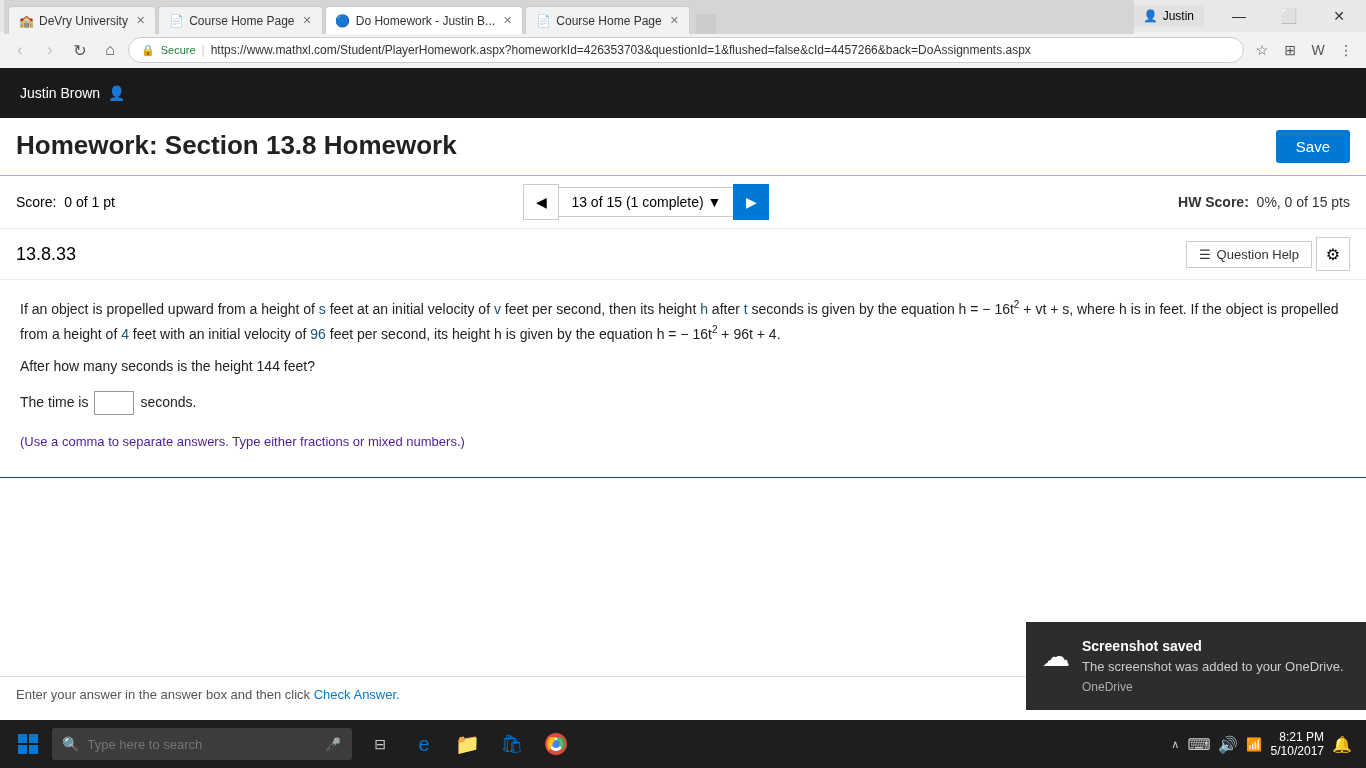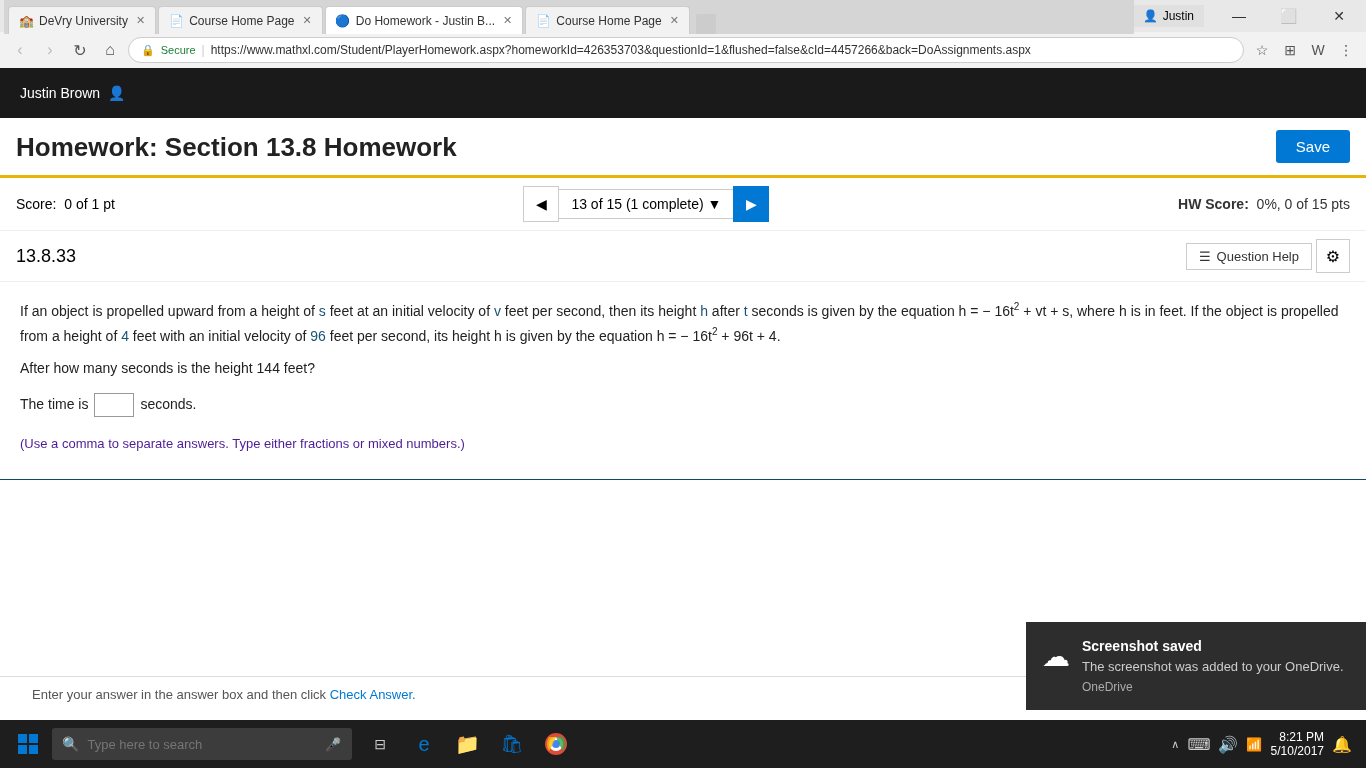--- a/index.html
+++ b/index.html
@@ -138,24 +138,24 @@
       gap: 8px;
       font-size: 14px;
     }
 
     
     .main-content {
       padding: 0;
     }
     .hw-header {
       display: flex;
-      align-items: flex-end;
+      align-items: flex-start;
       justify-content: space-between;
       padding: 12px 16px;
-      border-bottom: 3px solid #eab308;
+      border-bottom: 1px solid #eab308;
     }
     .hw-title {
       font-size: 26px;
       font-weight: bold;
       color: #222;
     }
     .save-btn {
       background: #0078d4;
       color: #fff;
       border: none;
@@ -279,21 +279,21 @@
     
     .blue-text { color: #1a5276; }
 
     
     .footer-area {
       position: absolute;
       bottom: 48px;
       left: 0;
       right: 0;
       background: #fff;
-      padding: 10px 32px;
+      padding: 10px 16px;
       border-top: 1px solid #ddd;
     }
     .enter-answer-text {
       font-size: 13px;
       color: #555;
       margin-bottom: 8px;
     }
     .enter-answer-text a { color: #0078d4; text-decoration: none; }
     .parts-bar {
       display: flex;

